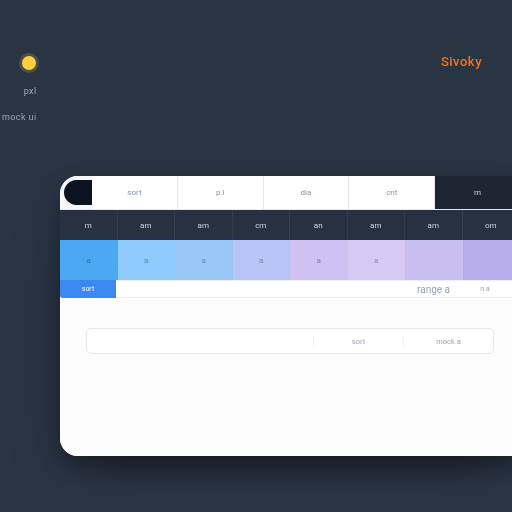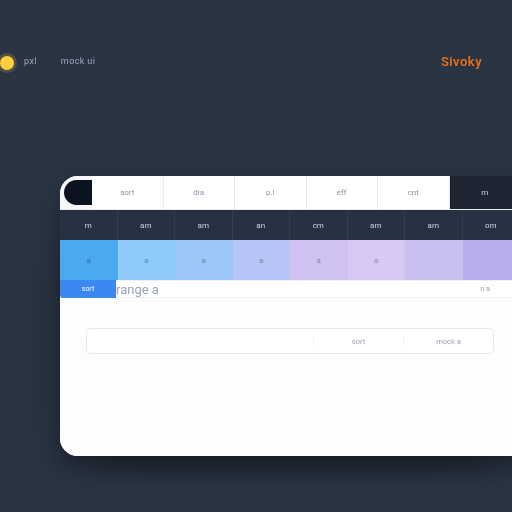--- a/index.html
+++ b/index.html
@@ -9,35 +9,36 @@
     font-family: -apple-system, "Segoe UI", Roboto, sans-serif;
     color: #c8d1de;
     position: relative;
   }
 
   
   .top-left {
     position: absolute;
     top: 56px; left: 0;
     display: flex;
-    align-items: flex-start;
-    gap: 10px;
+    align-items: flex-end;
+    gap: 16px;
+    flex-direction: column;
   }
   .badge-dot {
     width: 14px; height: 14px;
     border-radius: 50%;
     background: #ffcf3f;
     box-shadow: 0 0 0 3px rgba(255,207,63,0.18);
   }
   .top-left .lbl {
     font-size: 9px;
     letter-spacing: .4px;
     color: #9aa8bb;
   }
-  .top-left .lbl + .lbl { margin-left: 14px; }
+  .top-left .lbl + .lbl { margin-left: 2px; }
 
   
   .brand {
     position: absolute;
     top: 54px; right: 30px;
     font-size: 13px;
     font-weight: 500;
     letter-spacing: .5px;
     color: #f97316;
   }
@@ -130,21 +131,21 @@
     display: flex;
     align-items: center;
   }
   .strip .pill-l {
     width: 56px; height: 18px;
     background: #3a88f0;
     border-radius: 0 0 0 3px;
     font-size: 7px; color: #fff;
     display: flex; align-items: center; justify-content: center;
   }
-  .strip .mid { flex: 1; text-align: left; font-size: 13px; color: #98a3b8; }
+  .strip .mid { flex: 1; text-align: right; font-size: 10px; color: #98a3b8; }
   .strip .right { width: 70px; text-align: center; font-size: 7px; color: #98a3b8; }
 
   
   .spacer { flex: 1; background: #fdfdfe; }
   .searchbar {
     margin: 30px 26px 0 26px;
     height: 26px;
     border: 1px solid #e3e7ef;
     border-radius: 5px;
     background: #fff;
@@ -178,33 +179,32 @@
   <span class="lbl">mock ui</span>
 </div>
 
 <div class="brand">Sivoky</div>
 
 <div class="card">
 
   <div class="tabs">
     <div class="tab-handle"></div>
     <div class="tab">sort</div>
+    <div class="tab">p.l</div>
     <div class="tab">dia</div>
-    <div class="tab">p.l</div>
-    <div class="tab">eff</div>
     <div class="tab">cnt</div>
     <div class="tab dark">m</div>
   </div>
 
   <div class="hdr">
     <div>m</div>
     <div>am</div>
     <div>am</div>
+    <div>cm</div>
     <div>an</div>
-    <div>cm</div>
     <div>am</div>
     <div>am</div>
     <div>om</div>
   </div>
 
   <div class="colors">
     <div class="c0">a</div>
     <div class="c1">a</div>
     <div class="c2">a</div>
     <div class="c3">a</div>

